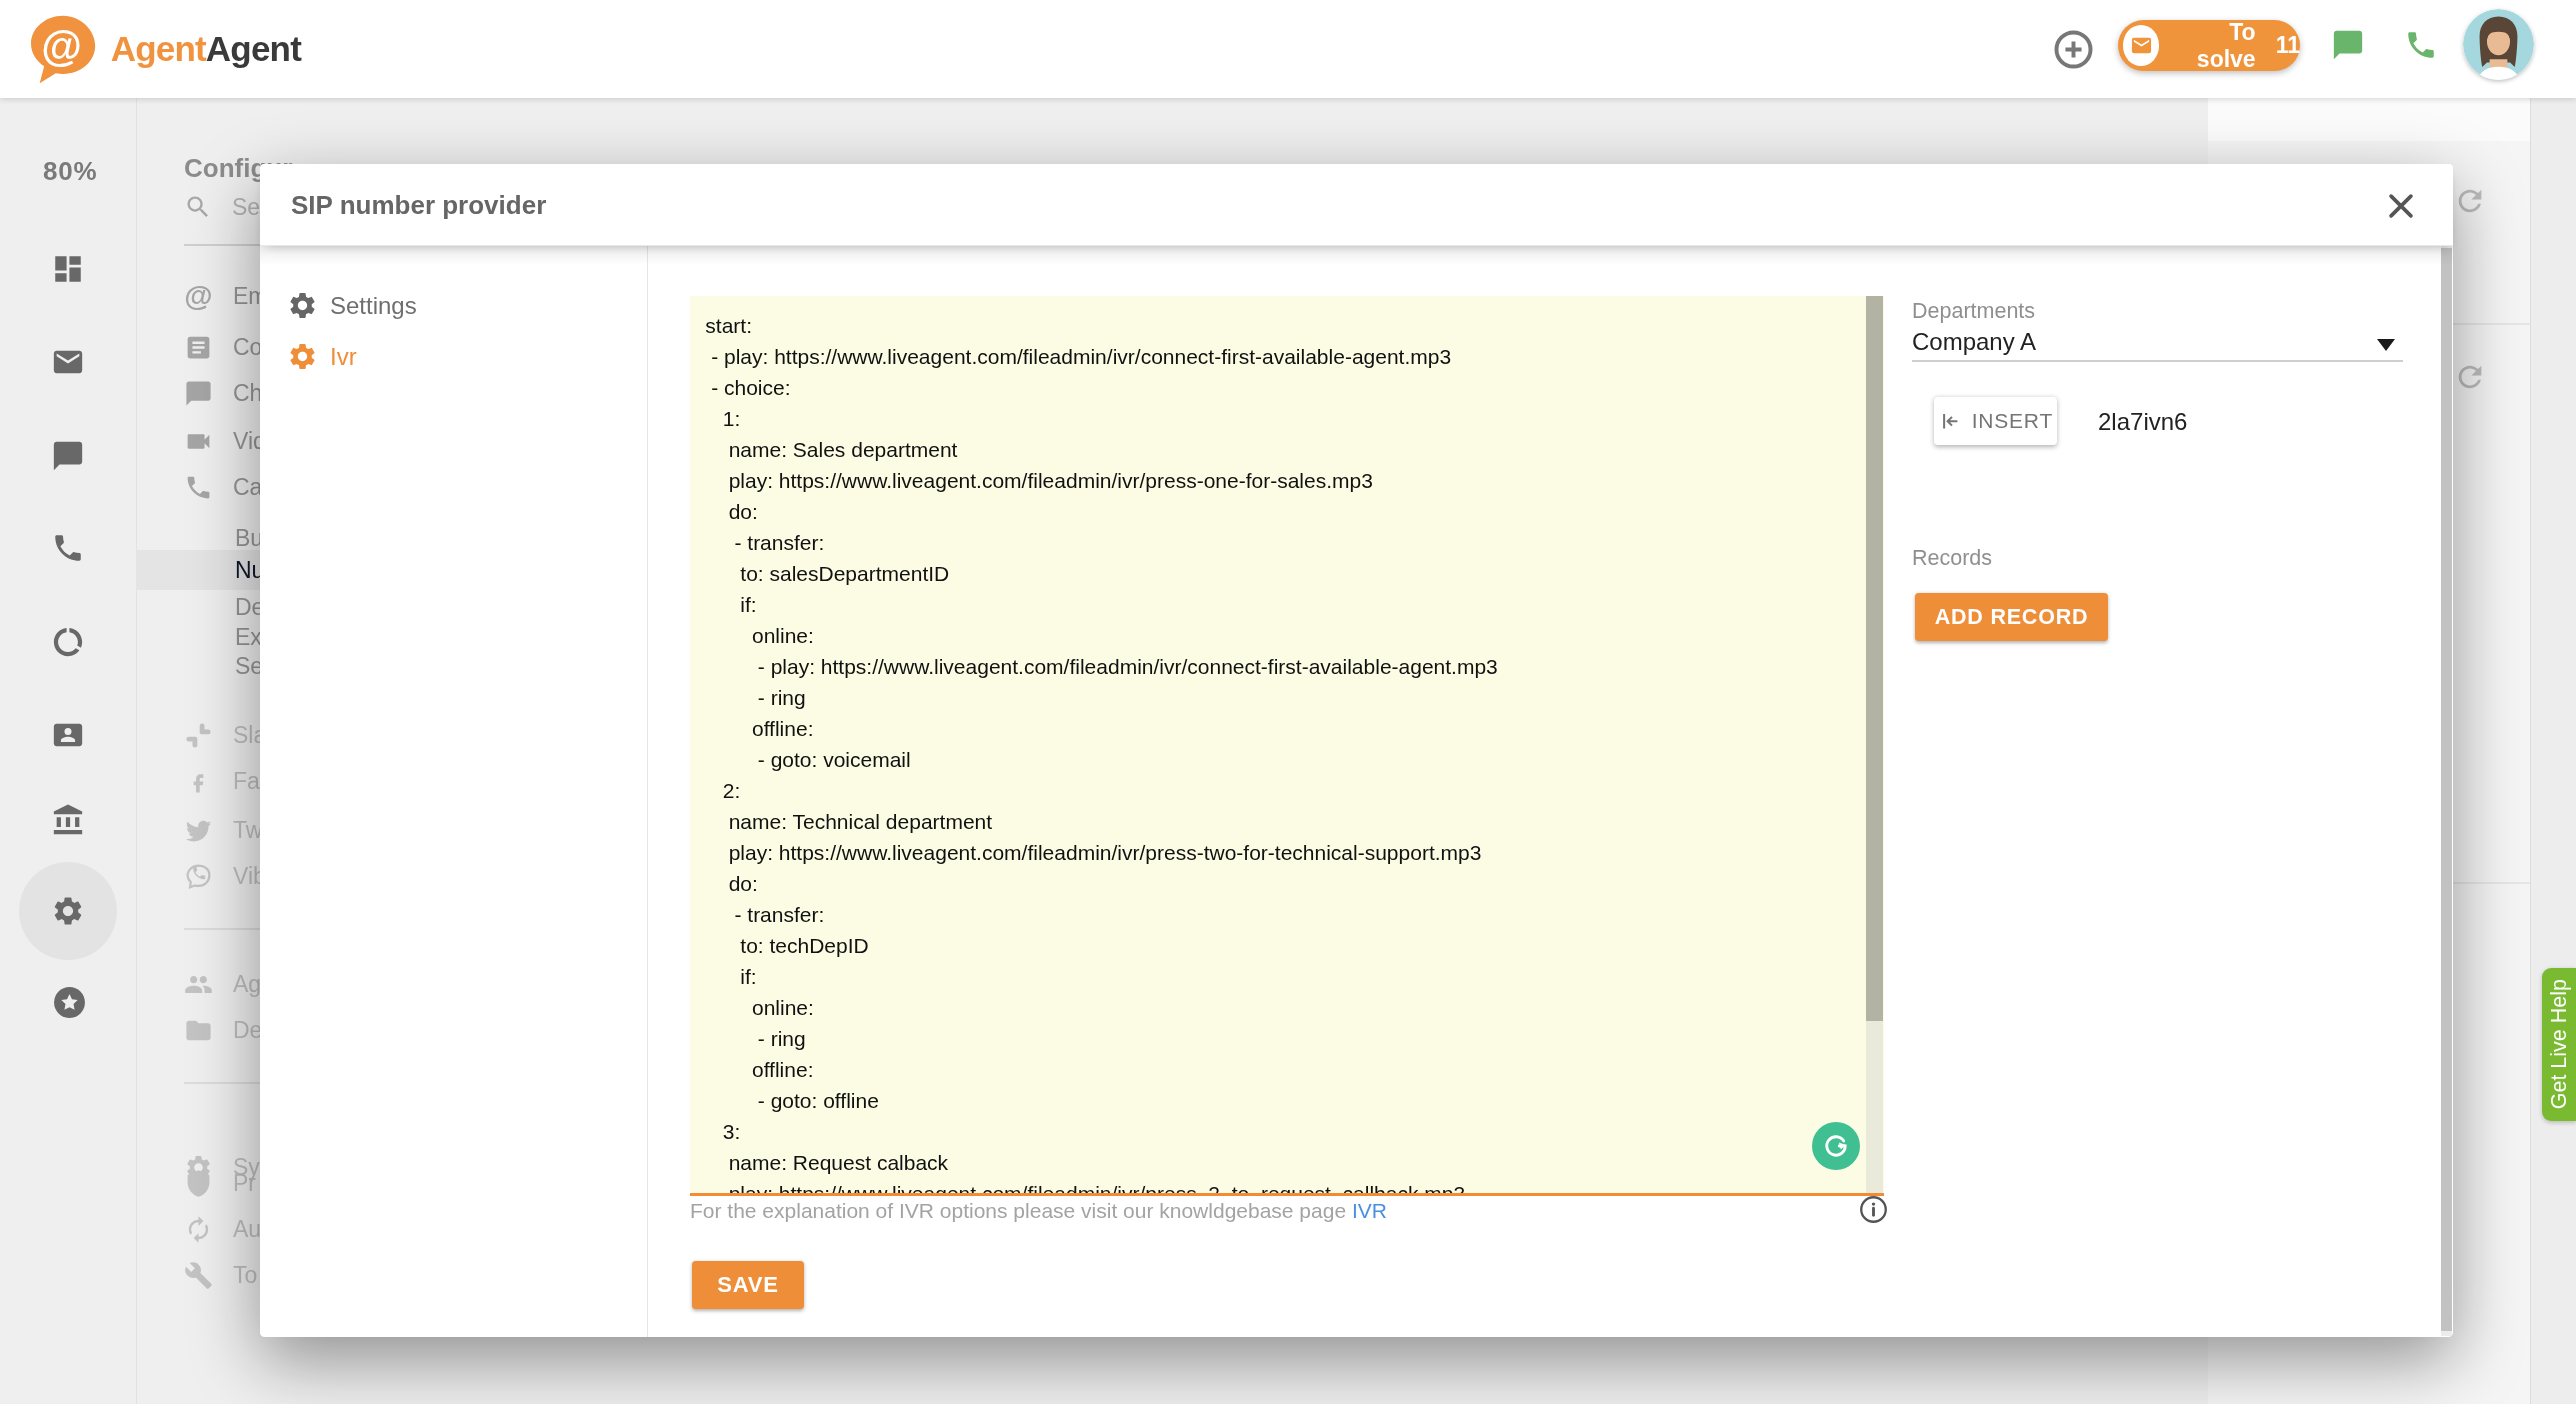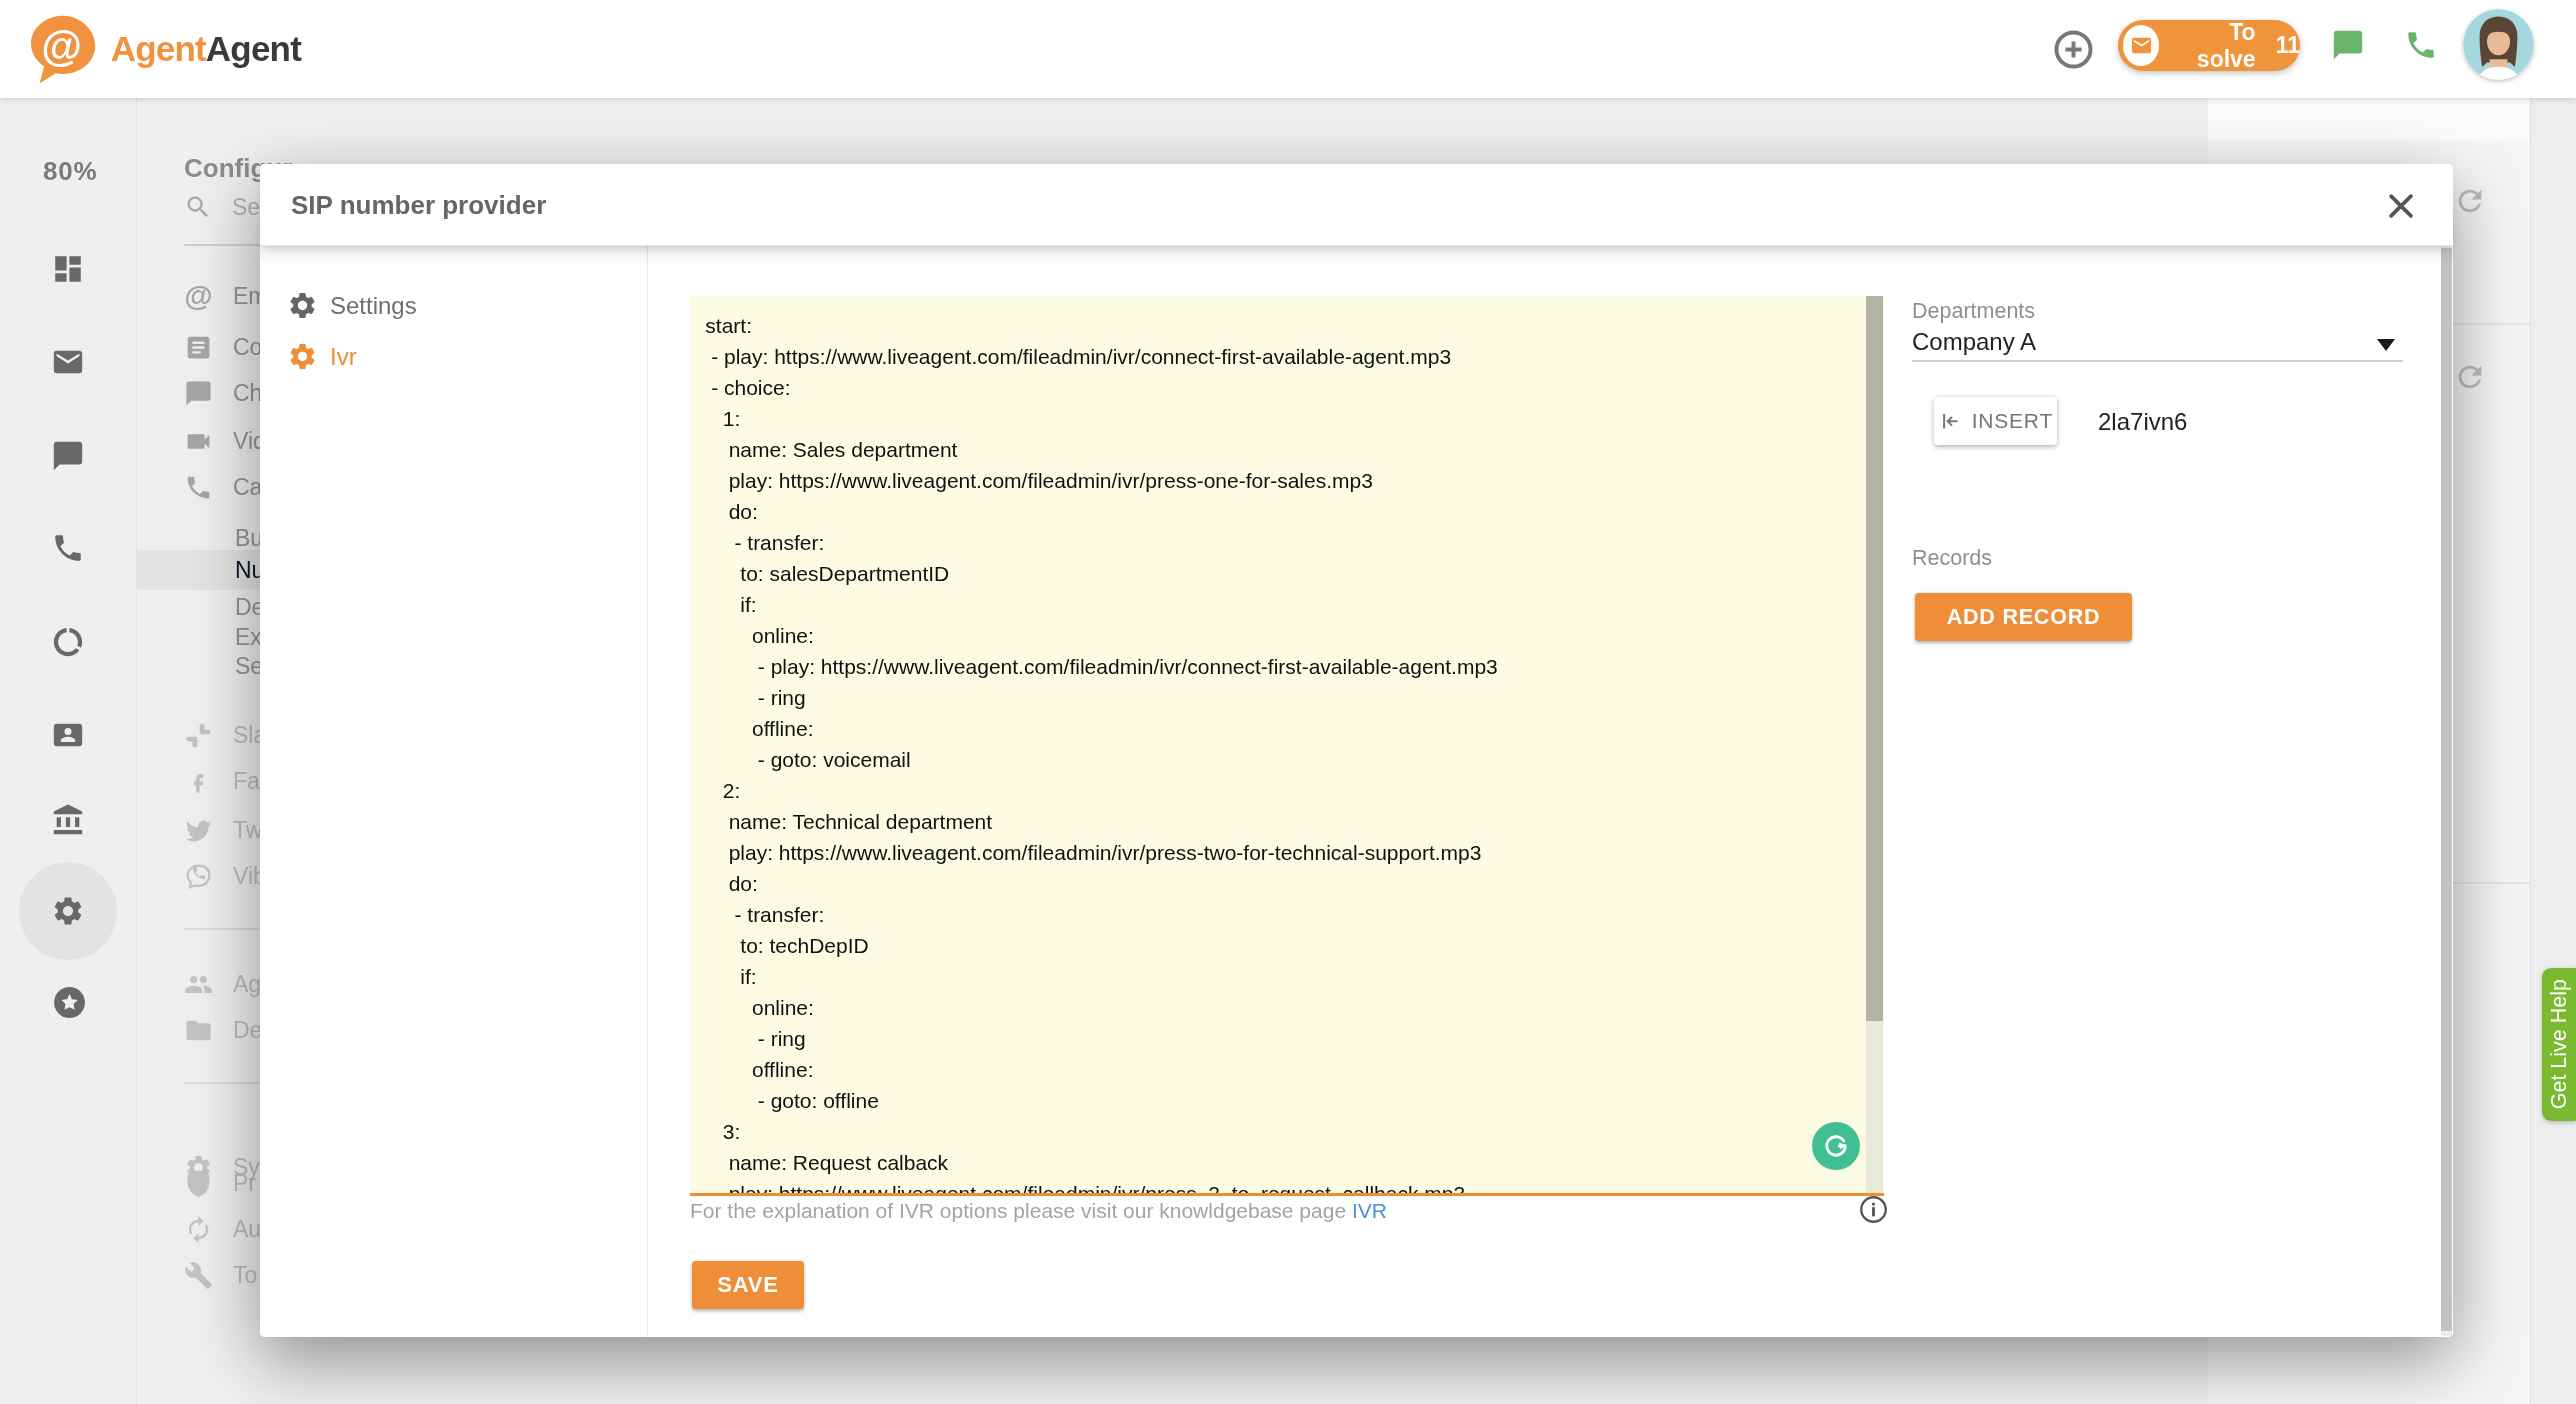--- a/index.html
+++ b/index.html
@@ -77,21 +77,21 @@
   .dep-select{position:absolute;left:1652px;top:164px;width:491px;height:34px;font-size:24px;color:#222;cursor:pointer;}
   .dep-arrow{position:absolute;right:7.7px;top:10.7px;width:0;height:0;border-left:9.2px solid transparent;
     border-right:9.2px solid transparent;border-top:12.3px solid #1a1a1a;}
   .dep-underline{position:absolute;left:1652px;top:196px;width:491px;height:1.5px;background:#cfcfcf;}
   .insert-btn{position:absolute;left:1674px;top:233px;width:123px;height:48px;background:#fff;border-radius:3.8px;
     box-shadow:0 1.5px 5.4px rgba(0,0,0,.3);display:flex;align-items:center;justify-content:center;gap:9.2px;
     color:#757575;font-size:21px;letter-spacing:0.8px;cursor:pointer;}
   .insert-btn .ic{width:24.5px;height:24.5px;color:#757575;}
   .token{position:absolute;left:1838px;top:244px;font-size:24px;color:#222;}
   .rec-label{position:absolute;left:1652px;top:382px;font-size:21.5px;color:#8f8f8f;}
-  .addrec-btn{position:absolute;left:1655px;top:429px;width:217px;height:48px;background:#ef8e39;border-radius:3.8px;
+  .addrec-btn{position:absolute;left:1655px;top:429px;width:193px;height:48px;background:#ef8e39;border-radius:3.8px;
     box-shadow:0 1.5px 3.8px rgba(0,0,0,.3);display:flex;align-items:center;justify-content:center;
     color:#fff;font-size:21.5px;font-weight:bold;letter-spacing:0.8px;cursor:pointer;}
   .modal-scroll-track{position:absolute;right:0.8px;top:82px;bottom:0.8px;width:11.5px;background:#ececec;}
   .modal-scroll-thumb{position:absolute;right:0.8px;top:84px;bottom:6.1px;width:11.5px;background:#c2c2c2;}
 </style>
 </head>
 <body>
 
 <svg width="0" height="0" style="position:absolute">
   <defs>

